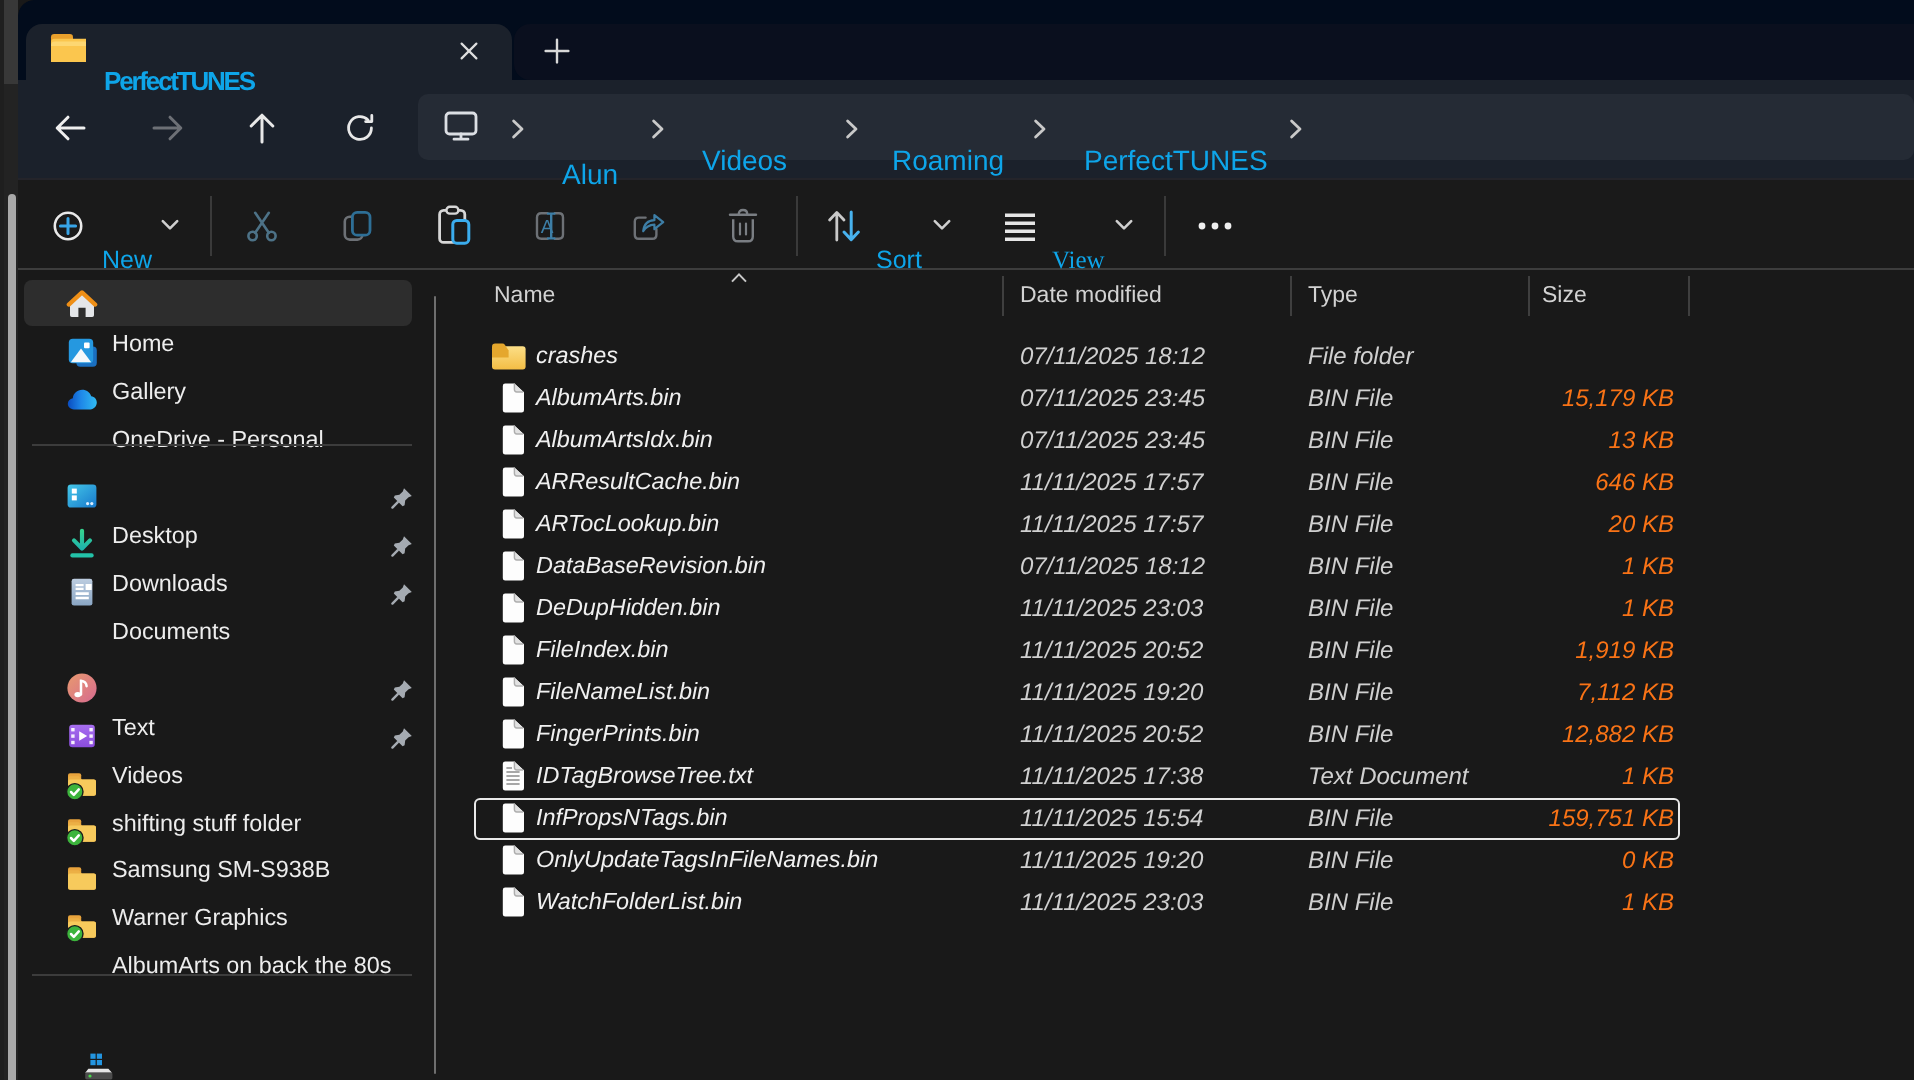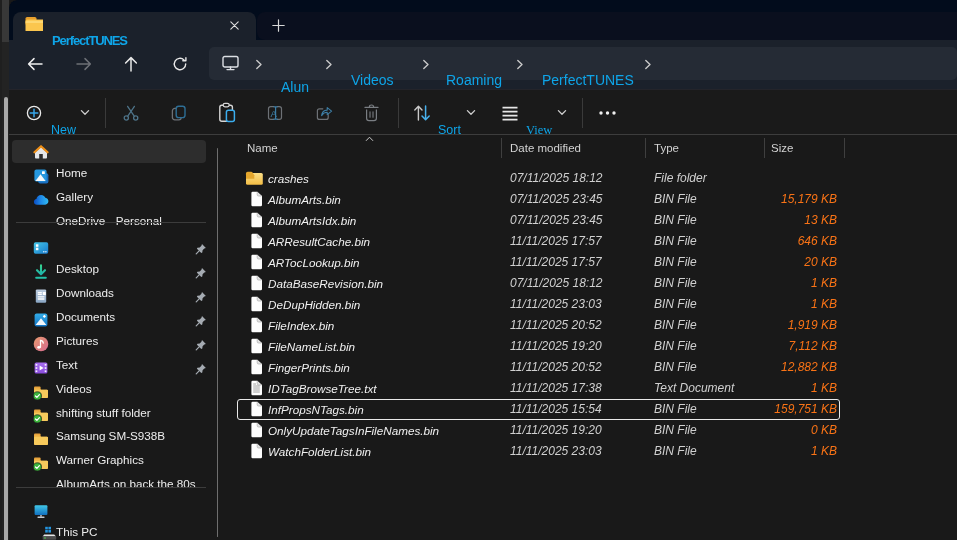--- a/index.html
+++ b/index.html
@@ -236,38 +236,20 @@
 <path d="M4.8 4.6 h4 M4.8 6.4 h4" stroke="#fff" stroke-width="1.1"></path>
 <rect x="9.8" y="4" width="3" height="3" fill="#fff"></rect>
 <path d="M4.8 8.8 h6.6 M4.8 11 h6.6" stroke="#fff" stroke-width="1.3"></path>
         </svg>
         <div class="lbl" style="left:47px">Documents</div>
         <svg class="abs" style="left:186px; top:7px" width="12" height="12" viewBox="0 0 12 12">
 <path d="M7 1.1 L10.9 5 L9.3 5.6 L7.6 7.3 L7.3 9.6 L6.3 10.1 L1.9 5.7 L2.4 4.7 L4.7 4.4 L6.4 2.7 Z" fill="#a5abb2"></path>
 <path d="M3.9 8.1 L1.2 10.8" stroke="#a5abb2" stroke-width="1.2" stroke-linecap="round"></path>
         </svg>
       </div>
-<div class="srow" style="top:307.5px">
-        <svg class="abs" style="left:24px; top:4px" width="16" height="16" viewBox="0 0 16 16">
-<defs>
-            <linearGradient id="pcg" x1="0" y1="0" x2="0" y2="1">
-<stop offset="0" stop-color="#33ace8"></stop>
-              <stop offset="1" stop-color="#1173c4"></stop>
-            </linearGradient>
-          </defs>
-<rect x="1.6" y="1.6" width="12.8" height="12.8" rx="2" fill="url(#pcg)"></rect>
-<rect x="10.2" y="3.2" width="2.3" height="2.3" rx="0.4" fill="#fff" transform="rotate(45 11.35 4.35)"></rect>
-<path d="M2.6 13 L8 6.2 L13.4 13 Z" fill="#f2f7fb"></path>
-        </svg>
-        <div class="lbl" style="left:47px">Pictures</div>
-        <svg class="abs" style="left:186px; top:7px" width="12" height="12" viewBox="0 0 12 12">
-<path d="M7 1.1 L10.9 5 L9.3 5.6 L7.6 7.3 L7.3 9.6 L6.3 10.1 L1.9 5.7 L2.4 4.7 L4.7 4.4 L6.4 2.7 Z" fill="#a5abb2"></path>
-<path d="M3.9 8.1 L1.2 10.8" stroke="#a5abb2" stroke-width="1.2" stroke-linecap="round"></path>
-        </svg>
-      </div>
 <div class="srow" style="top:331.5px">
         <svg class="abs" style="left:24px; top:4px" width="16" height="16" viewBox="0 0 16 16">
 <defs>
             <linearGradient id="msg" x1="0" y1="0" x2="1" y2="1">
 <stop offset="0" stop-color="#e89a6e"></stop>
               <stop offset="1" stop-color="#d66a90"></stop>
             </linearGradient>
           </defs>
 <circle cx="8" cy="8" r="7.3" fill="url(#msg)"></circle>
 <path d="M7.5 11.2 V4.4 q2.6 0.3 2.8 2.7" stroke="#fff" stroke-width="1.25" fill="none" stroke-linecap="round"></path>
@@ -334,34 +316,20 @@
         <svg class="abs" style="left:24px; top:4px" width="16" height="16" viewBox="0 0 16 16">
 <rect x="1" y="2.6" width="6.6" height="5" rx="1" fill="#e8a33c"></rect>
 <path d="M1 5.2 q0-1.1 1.1-1.1 h4.3 l1.5 1.6 h6 q1.1 0 1.1 1.1 v6 q0 1.1-1.1 1.1 H2.1 q-1.1 0-1.1-1.1 Z" fill="#ecb045"></path>
 <path d="M1 6.8 q0-1.1 1.1-1.1 h11.8 q1.1 0 1.1 1.1 v5.9 q0 1.2-1.1 1.2 H2.1 q-1.1 0-1.1-1.2 Z" fill="#f7ca5c"></path>
 <circle cx="4.4" cy="11.9" r="4.1" fill="#3cb43c" stroke="#1b1b1b" stroke-width="0.7"></circle>
 <path d="M2.5 12 L3.9 13.4 L6.4 10.7" stroke="#fff" stroke-width="1.25" fill="none" stroke-linecap="round" stroke-linejoin="round"></path>
         </svg>
         <div class="lbl" style="left:47px">AlbumArts on back the 80s</div>
       </div>
 <div class="ssep" style="top:487px"></div>
-<div class="srow" style="top:498.5px">
-        <svg class="abs" style="left:24px; top:4px" width="16" height="16" viewBox="0 0 16 16">
-<defs>
-            <linearGradient id="tpg" x1="0" y1="0" x2="0" y2="1">
-<stop offset="0" stop-color="#41c8e8"></stop>
-              <stop offset="1" stop-color="#1170c0"></stop>
-            </linearGradient>
-          </defs>
-<rect x="1.6" y="2.2" width="12.8" height="9.8" rx="1" fill="url(#tpg)"></rect>
-<rect x="7.2" y="12" width="1.6" height="1.8" fill="#aeb2b8"></rect>
-<rect x="4.4" y="13.6" width="7.2" height="1.3" rx="0.6" fill="#c3c7cd"></rect>
-        </svg>
-        <div class="lbl" style="left:47px">This PC</div>
-      </div>
 <div class="srow" style="top:522px">
         <svg class="abs" style="left:33px; top:4px" width="16" height="16" viewBox="0 0 16 16">
 <rect x="3.2" y="0.8" width="2.6" height="2.6" fill="#2395e0"></rect>
 <rect x="6.4" y="0.8" width="2.6" height="2.6" fill="#2395e0"></rect>
 <rect x="3.2" y="4" width="2.6" height="2.6" fill="#2395e0"></rect>
 <rect x="6.4" y="4" width="2.6" height="2.6" fill="#2395e0"></rect>
 <path d="M2.2 8.4 h10 l1.8 2 H0.6 Z" fill="#e6e6e6"></path>
 <rect x="0.6" y="10.3" width="13.6" height="3.4" rx="0.7" fill="#4c4c4c"></rect>
 <circle cx="3" cy="12" r="0.8" fill="#49d84c"></circle>
         </svg>

